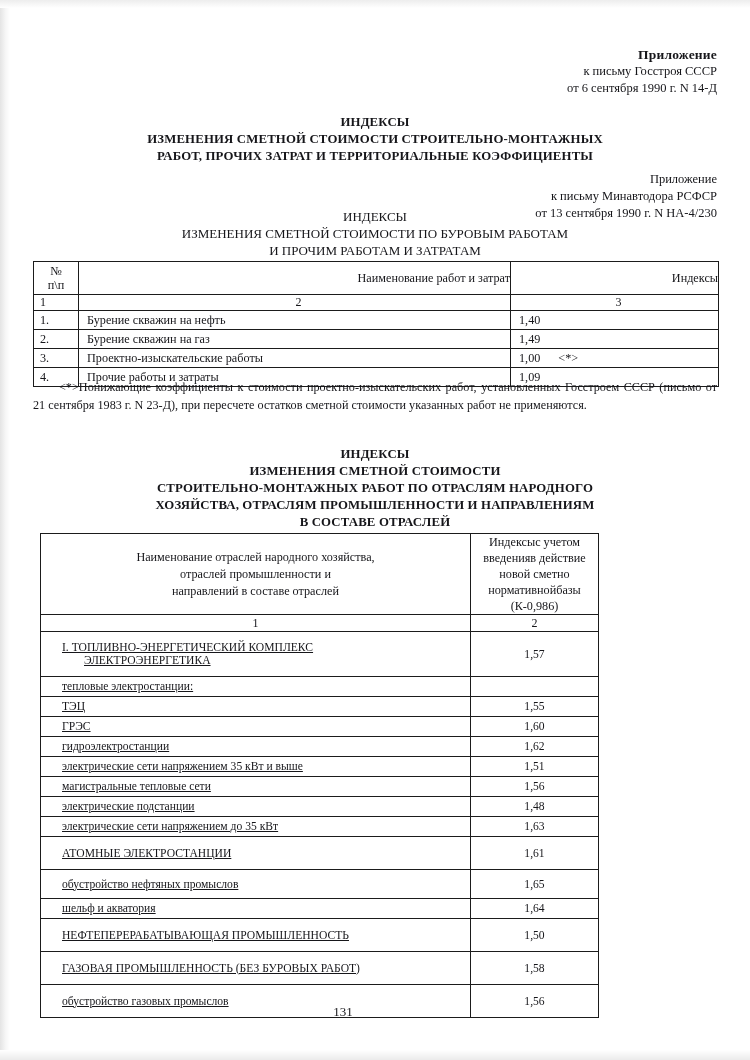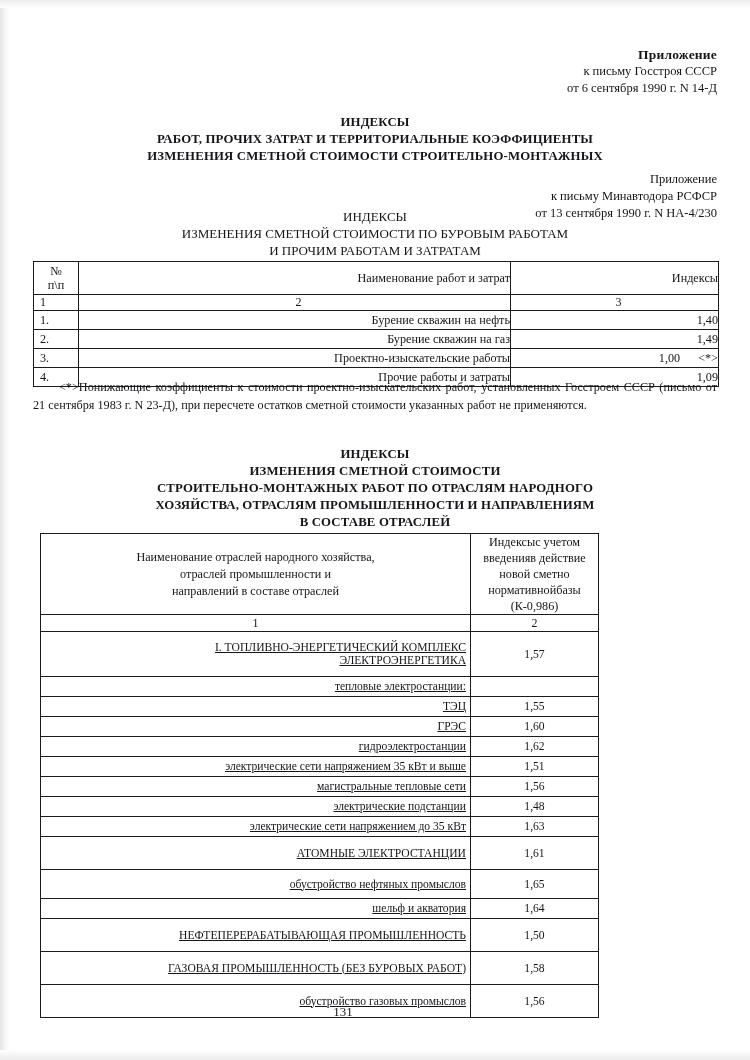--- a/index.html
+++ b/index.html
@@ -78,21 +78,20 @@
   
   table {
     border-collapse: collapse;
     table-layout: fixed;
   }
   table td, table th {
     border: 1px solid #1b1b1b;
     font-weight: normal;
     vertical-align: middle;
     padding: 0;
-    text-align: right;
   }
 
   
   .tbl-one {
     position: absolute;
     left: 33px;
     top: 261px;
     width: 684px;
     font-size: 12.2px;
   }
@@ -213,22 +212,22 @@
   <div class="scan-edge-bottom"></div>
 
   <div class="blk ref-block" style="left:33px; top:46px; width:684px;">
     <div class="ref-title">Приложение</div>
     <div>к письму Госстроя СССР</div>
     <div>от 6 сентября 1990 г. N 14-Д</div>
   </div>
 
   <div class="blk heading" style="left:33px; top:114px; width:684px;">
     <span class="h-word">ИНДЕКСЫ</span>
+    <span class="h-word">ИЗМЕНЕНИЯ СМЕТНОЙ СТОИМОСТИ СТРОИТЕЛЬНО-МОНТАЖНЫХ</span>
     <span class="h-word">РАБОТ, ПРОЧИХ ЗАТРАТ И ТЕРРИТОРИАЛЬНЫЕ КОЭФФИЦИЕНТЫ</span>
-    <span class="h-word">ИЗМЕНЕНИЯ СМЕТНОЙ СТОИМОСТИ СТРОИТЕЛЬНО-МОНТАЖНЫХ</span>
   </div>
 
   <div class="blk ref-block" style="left:33px; top:171px; width:684px;">
     <div>Приложение</div>
     <div>к письму Минавтодора РСФСР</div>
     <div>от 13 сентября 1990 г. N НА-4/230</div>
   </div>
 
   <div class="blk heading-plain" style="left:33px; top:208px; width:684px;">
     <span class="h-word">ИНДЕКСЫ</span>

